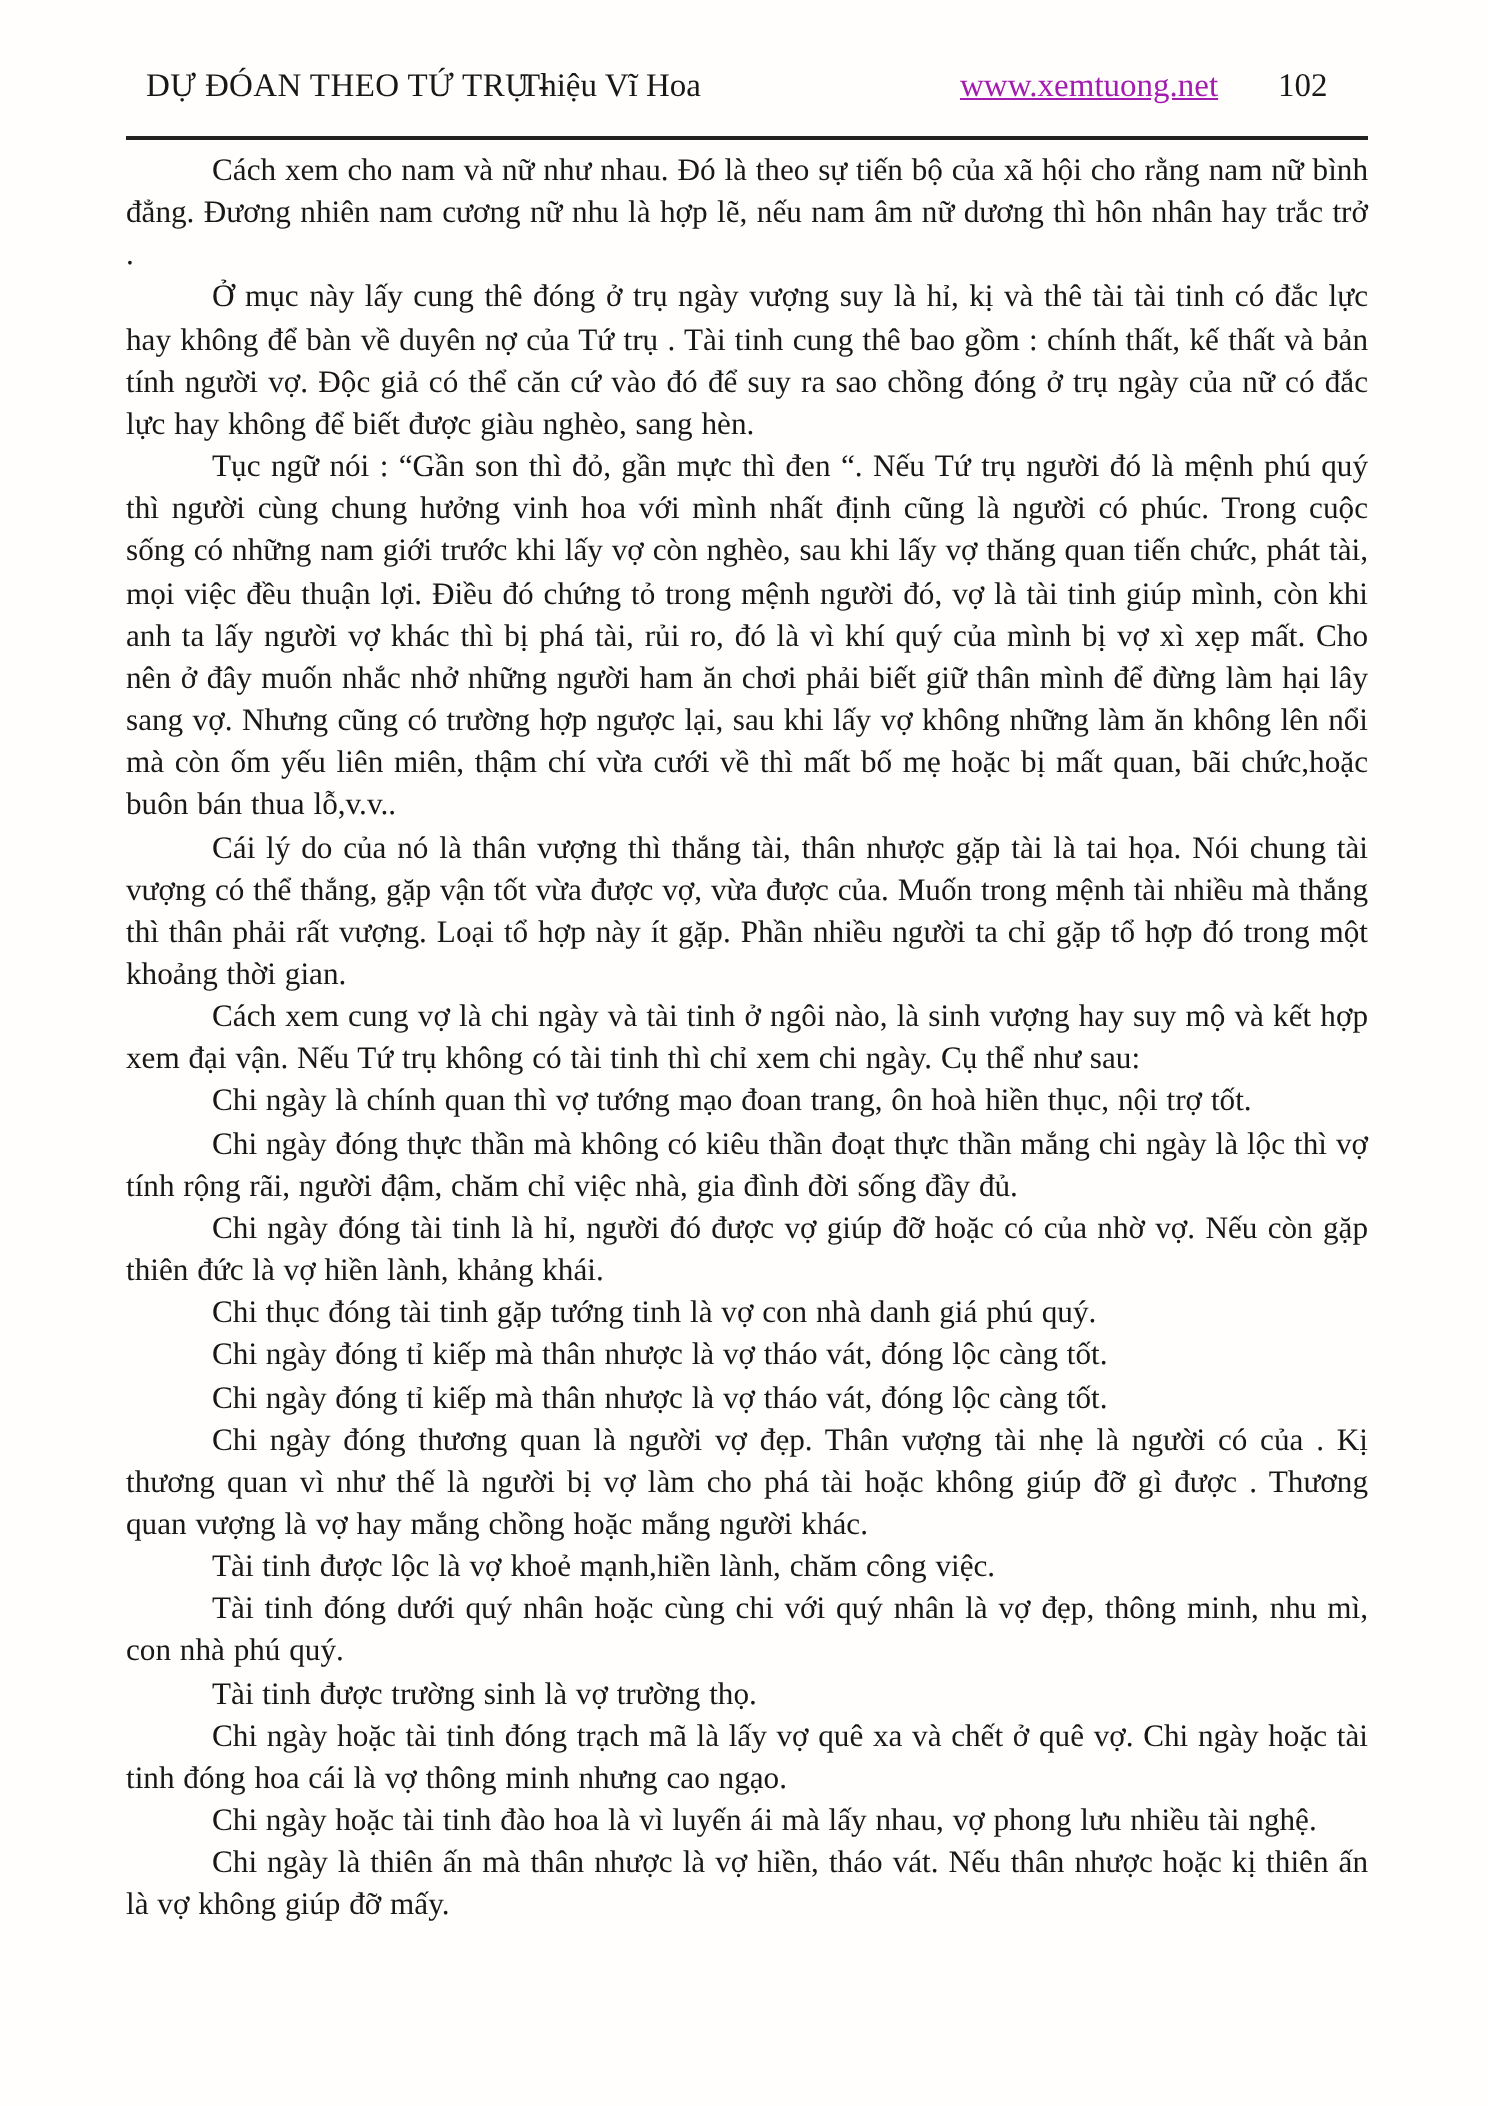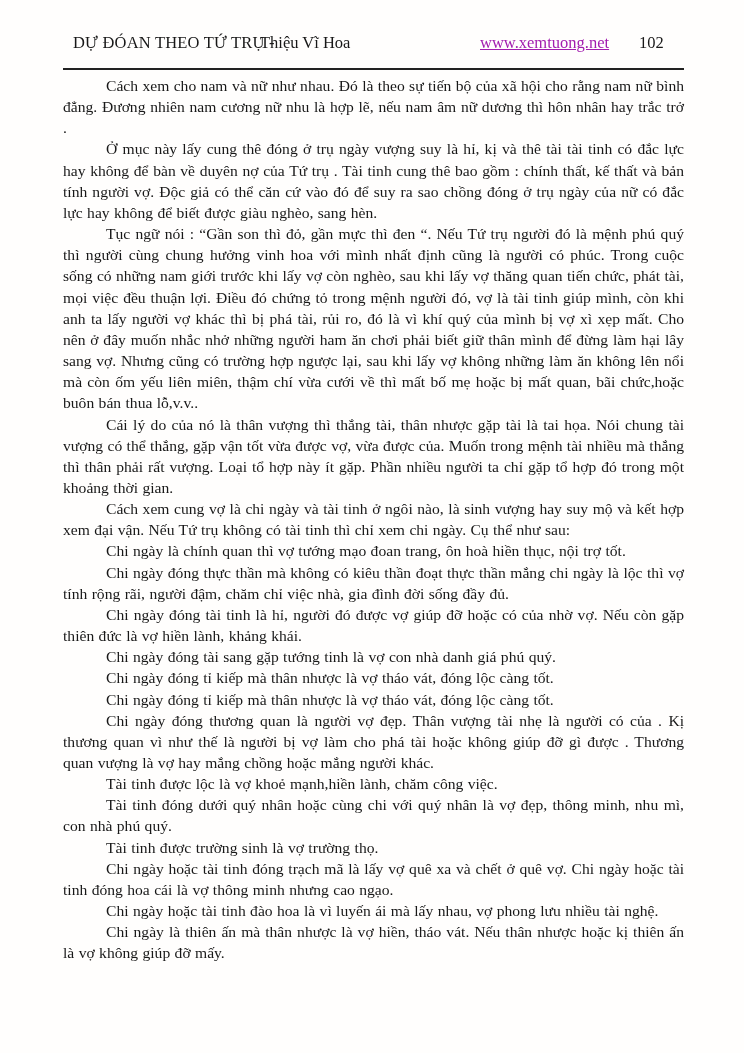--- a/index.html
+++ b/index.html
@@ -56,21 +56,21 @@
   <hr class="rule">
   <div class="content">
     <p>Cách xem cho nam và nữ như nhau. Đó là theo sự tiến bộ của xã hội cho rằng nam nữ bình đẳng. Đương nhiên nam cương nữ nhu là hợp lẽ, nếu nam âm nữ dương thì hôn nhân hay trắc trở .</p>
     <p>Ở mục này lấy cung thê đóng ở trụ ngày vượng suy là hỉ, kị và thê tài tài tinh có đắc lực hay không để bàn về duyên nợ của Tứ trụ . Tài tinh cung thê bao gồm : chính thất, kế thất và bản tính người vợ. Độc giả có thể căn cứ vào đó để suy ra sao chồng đóng ở trụ ngày của nữ có đắc lực hay không để biết được giàu nghèo, sang hèn.</p>
     <p>Tục ngữ nói : “Gần son thì đỏ, gần mực thì đen “. Nếu Tứ trụ người đó là mệnh phú quý thì  người cùng chung hưởng vinh hoa với mình nhất định cũng là người có phúc. Trong cuộc sống có những nam giới trước khi lấy vợ còn nghèo, sau khi lấy vợ thăng quan tiến chức, phát tài, mọi việc đều thuận lợi. Điều đó chứng tỏ trong mệnh người đó, vợ là tài tinh giúp mình, còn khi anh ta lấy người vợ khác thì bị phá tài, rủi ro, đó là vì khí quý của mình bị vợ xì xẹp mất. Cho nên ở đây muốn nhắc nhở những người ham ăn chơi phải biết giữ thân mình để đừng làm hại lây sang vợ. Nhưng cũng có trường hợp ngược lại, sau khi lấy vợ không những làm ăn không lên nổi mà còn ốm yếu liên miên, thậm chí vừa cưới về thì mất bố mẹ hoặc bị mất quan, bãi chức,hoặc buôn bán thua lỗ,v.v..</p>
     <p>Cái lý do của nó là thân vượng  thì thắng tài, thân nhược gặp tài là tai họa. Nói chung tài vượng có thể thắng, gặp vận tốt vừa được vợ, vừa được của. Muốn trong mệnh tài nhiều mà thắng thì thân phải rất vượng. Loại tổ hợp này ít gặp. Phần nhiều người ta chỉ gặp tổ hợp đó trong một khoảng thời gian.</p>
     <p>Cách xem cung vợ là chi ngày và tài tinh ở ngôi nào, là sinh vượng hay suy mộ và kết hợp xem đại vận. Nếu Tứ trụ không có tài tinh thì chỉ xem chi ngày. Cụ thể như sau:</p>
     <p>Chi ngày là chính quan thì vợ tướng mạo đoan trang, ôn hoà hiền thục, nội trợ tốt.</p>
     <p>Chi ngày đóng thực thần mà không có kiêu thần đoạt thực thần mắng chi ngày là lộc thì vợ tính rộng rãi, người đậm, chăm chỉ việc nhà, gia đình đời sống đầy đủ.</p>
     <p>Chi ngày đóng tài tinh là hỉ, người đó được vợ giúp đỡ hoặc có của nhờ vợ. Nếu còn gặp thiên đức là vợ hiền lành, khảng khái.</p>
-    <p>Chi ngày đóng tài sang gặp tướng tinh là vợ con nhà danh giá phú quý.</p>
+    <p>Chi thục đóng tài tinh gặp tướng tinh là vợ con nhà danh giá phú quý.</p>
     <p>Chi ngày đóng tỉ kiếp mà thân nhược là vợ tháo vát, đóng lộc càng tốt.</p>
     <p>Chi ngày đóng tỉ kiếp mà thân nhược là vợ tháo vát, đóng lộc càng tốt.</p>
     <p>Chi ngày đóng thương quan là người vợ đẹp. Thân vượng tài nhẹ là người có của . Kị thương quan vì như thế là người bị vợ làm cho phá tài hoặc không giúp đỡ gì được . Thương quan vượng là vợ hay mắng chồng hoặc mắng người khác.</p>
     <p>Tài tinh được lộc là vợ khoẻ mạnh,hiền lành, chăm công việc.</p>
     <p>Tài tinh đóng dưới quý nhân hoặc cùng chi với quý nhân là vợ đẹp, thông minh, nhu mì, con nhà phú quý.</p>
     <p>Tài tinh được trường sinh là vợ trường thọ.</p>
     <p>Chi ngày hoặc tài tinh đóng trạch mã là lấy vợ quê xa và chết ở quê vợ. Chi ngày hoặc tài tinh đóng hoa cái là vợ thông minh nhưng cao ngạo.</p>
     <p>Chi ngày hoặc tài tinh đào hoa là vì luyến ái mà lấy nhau, vợ phong lưu nhiều tài nghệ.</p>
     <p>Chi ngày là thiên ấn mà thân nhược là vợ hiền, tháo vát. Nếu thân nhược hoặc kị thiên ấn là vợ không  giúp đỡ mấy.</p>
   </div>

